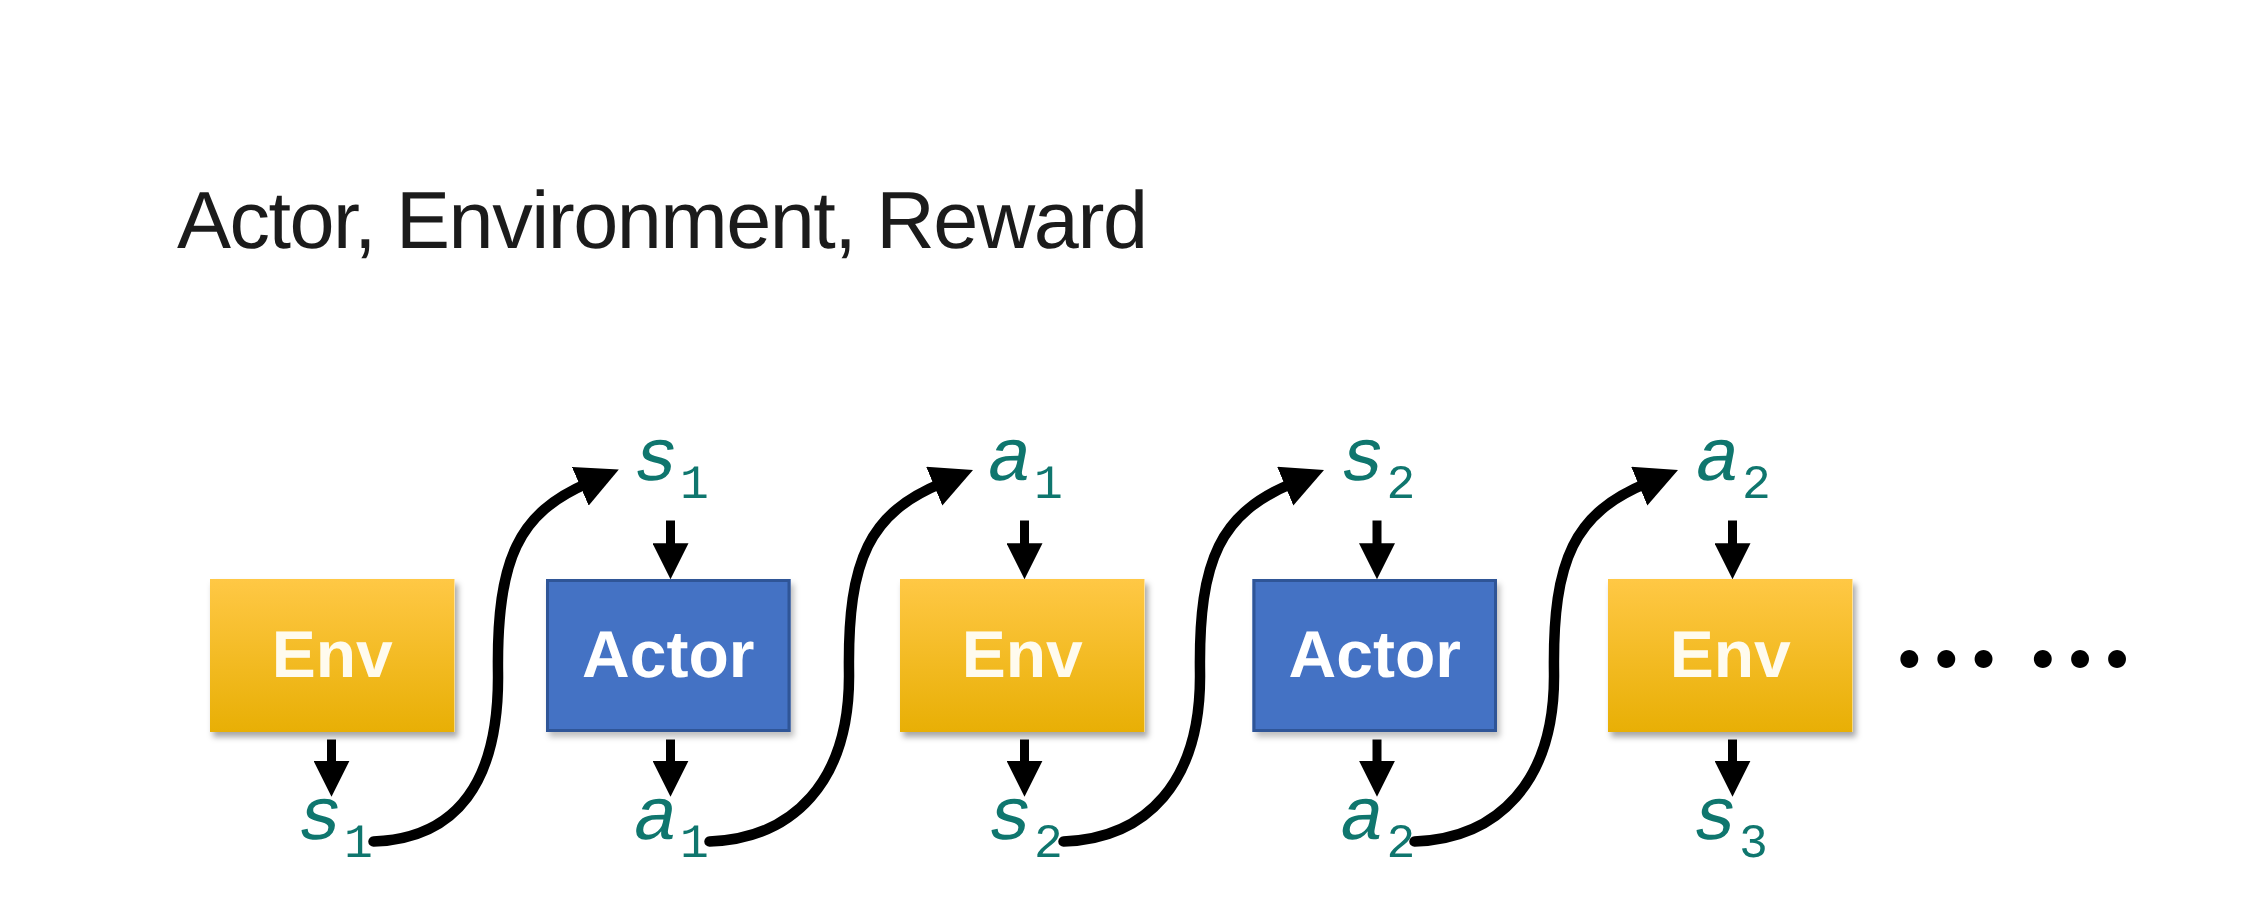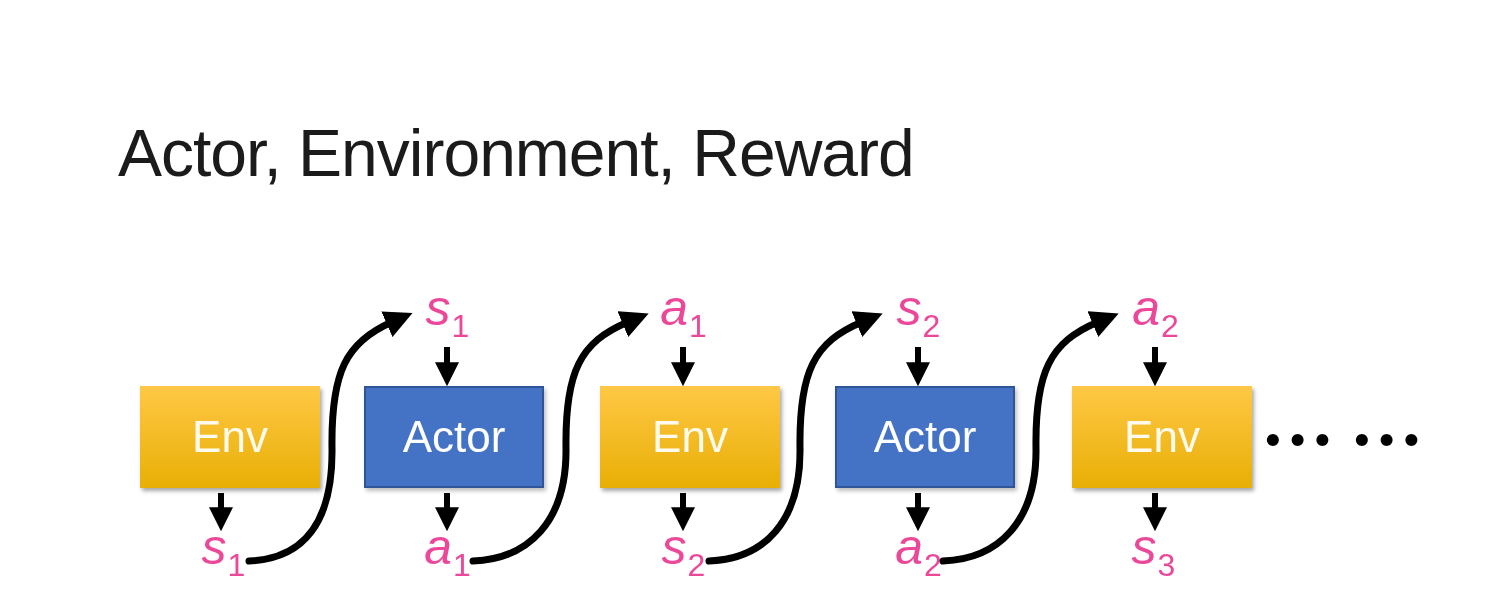--- a/index.html
+++ b/index.html
@@ -7,44 +7,44 @@
     --env-top:#FFC845; --env-bottom:#E8AF05;
     --actor-fill:#4472C4; --actor-border:#2F5597; --box-text:#FFFFFF;
   }
   html,body{margin:0;padding:0;background:var(--background);}
   .stage{
     position:relative;width:1500px;height:608px;background:var(--background);
     overflow:hidden;font-family:"Liberation Sans",sans-serif;
   }
   .title{
     position:absolute;left:118px;top:120px;width:1100px;
-    font-size:66px;font-weight:400;letter-spacing:-1px;line-height:1;
+    font-size:54px;font-weight:400;letter-spacing:-1px;line-height:1;
     color:var(--title);white-space:nowrap;
   }
   .box{
-    position:absolute;top:386px;width:180px;height:102px;
+    position:absolute;top:386px;width:163px;height:102px;
     display:flex;align-items:center;justify-content:center;
-    font-size:44px;color:var(--box-text);line-height:1;
+    font-size:44px;color:var(--box-text);line-height:1;font-weight:bold;
   }
   .env{
     background:linear-gradient(180deg,var(--env-top) 0%,var(--env-bottom) 100%);
     box-shadow:2px 3px 4px rgba(0,0,0,0.35);
     color:#FFFBEE;
   }
   .actor{
     background:var(--actor-fill);
     border:2px solid var(--actor-border);
     box-shadow:2px 3px 4px rgba(0,0,0,0.25);
     box-sizing:border-box;
   }
   .b1{left:140px}.b2{left:364px}.b3{left:600px}.b4{left:835px}.b5{left:1072px}
   .mlabel{
     position:absolute;transform:translateX(-50%);
-    font-family:Liberation Sans, sans-serif;font-style:italic;
-    font-size:50px;line-height:1;color:#ec4899;white-space:nowrap;
+    font-family:Liberation Mono, monospace;font-style:italic;
+    font-size:50px;line-height:1;color:#0f766e;white-space:nowrap;
   }
   .mlabel .sub{
     font-style:normal;font-size:32px;position:relative;top:12px;left:1px;
   }
   .toprow{top:283px}
   .botrow{top:522px}
   .t1{left:447px}.t2{left:683px}.t3{left:918px}.t4{left:1155px}
   .g1{left:223px}.g2{left:447px}.g3{left:683px}.g4{left:918px}.g5{left:1153px}
   .arrows{position:absolute;left:0;top:0;pointer-events:none;}
   .dots{

